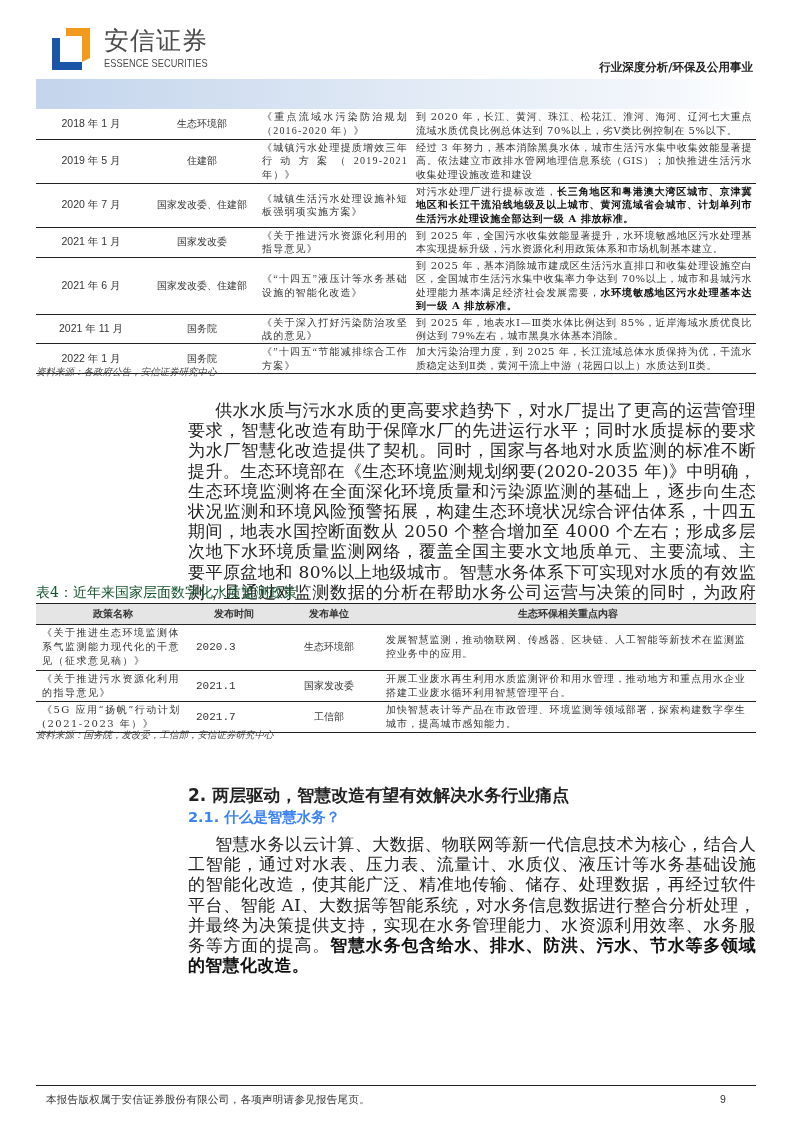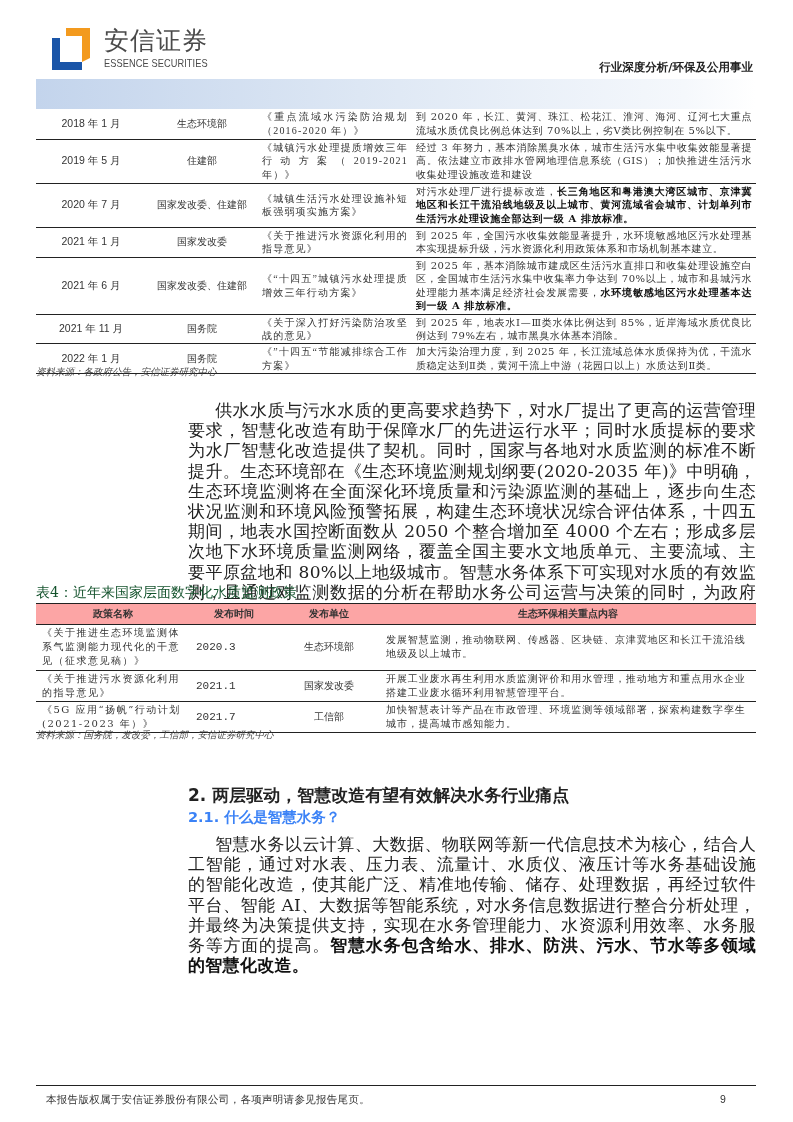--- a/index.html
+++ b/index.html
@@ -26,21 +26,21 @@
   .t1 td.c4 { text-align: justify; letter-spacing: 0.6px; }
   b, .bold { font-weight: bold; color: #111; }
 
   .source { position: absolute; left: 36px; font-size: 9.5px; font-style: italic; color: #444; font-family: Liberation Serif, serif; }
 
   .para { position: absolute; left: 188px; width: 568px; font-size: 17px; line-height: 20.2px; color: #222; text-align: justify; letter-spacing: 0.3px; }
   .para .indent { display: inline-block; width: 27px; }
 
   .t2-title { position: absolute; left: 36px; top: 584px; font-size: 14px; font-weight: normal; color: #14532d; }
   .t2 { position: absolute; left: 36px; top: 603px; width: 720px; font-size: 10px; color: #333; }
-  .t2 th { background: #fca5a5; font-size: 10px; font-weight: bold; height: 20px; border-top: 1.5px solid #222; border-bottom: 1.5px solid #222; padding: 0 4px; }
+  .t2 th { background: #e5e5e5; font-size: 10px; font-weight: bold; height: 20px; border-top: 1.5px solid #222; border-bottom: 1.5px solid #222; padding: 0 4px; }
   .t2 td { padding: 1px 6px; line-height: 14.2px; vertical-align: middle; }
   .t2 tbody tr { border-bottom: 1.5px solid #222; }
   .t2 td.p1 { width: 142px; letter-spacing: 1.5px; }
   .t2 td.p2 { width: 76px; font-family: Liberation Mono, monospace; font-size: 11px; }
   .t2 td.p3 { width: 90px; text-align: center; }
   .t2 td.p4 { letter-spacing: 0.9px; }
 
   .h1 { position: absolute; left: 188px; top: 784px; font-size: 17px; font-weight: bold; color: #222; font-family: "DejaVu Sans", sans-serif; text-align: right; }
   .h2 { position: absolute; left: 188px; top: 808px; font-size: 14.5px; font-weight: bold; color: #3b82f6; font-family: "DejaVu Sans", sans-serif; }
 
@@ -84,21 +84,21 @@
     </tr>
     <tr style="height:30px">
       <td class="c1">2021 年 1 月</td>
       <td class="c2">国家发改委</td>
       <td class="c3">《关于推进污水资源化利用的指导意见》</td>
       <td class="c4"><span>到 2025 年，全国污水收集效能显著提升，水环境敏感地区污水处理基本实现提标升级，污水资源化利用政策体系和市场机制基本建立。</span><b></b></td>
     </tr>
     <tr style="height:57px">
       <td class="c1">2021 年 6 月</td>
       <td class="c2">国家发改委、住建部</td>
-      <td class="c3">《“十四五”城镇污水处理提质增效三年行动方案》</td>
+      <td class="c3">《“十四五”液压计等水务基础设施的智能化改造》</td>
       <td class="c4"><span>到 2025 年，基本消除城市建成区生活污水直排口和收集处理设施空白区，全国城市生活污水集中收集率力争达到 70%以上，城市和县城污水处理能力基本满足经济社会发展需要，</span><b>水环境敏感地区污水处理基本达到一级 A 排放标准。</b></td>
     </tr>
     <tr style="height:29px">
       <td class="c1">2021 年 11 月</td>
       <td class="c2">国务院</td>
       <td class="c3">《关于深入打好污染防治攻坚战的意见》</td>
       <td class="c4"><span>到 2025 年，地表水Ⅰ—Ⅲ类水体比例达到 85%，近岸海域水质优良比例达到 79%左右，城市黑臭水体基本消除。</span><b></b></td>
     </tr>
     <tr style="height:29px">
       <td class="c1">2022 年 1 月</td>
@@ -120,21 +120,21 @@
       <th>发布时间</th>
       <th>发布单位</th>
       <th>生态环保相关重点内容</th>
     </tr>
   </thead>
   <tbody>
     <tr style="height:44px">
       <td class="p1">《关于推进生态环境监测体系气监测能力现代化的干意见（征求意见稿）》</td>
       <td class="p2">2020.3</td>
       <td class="p3">生态环境部</td>
-      <td class="p4">发展智慧监测，推动物联网、传感器、区块链、京津冀地区和长江干流沿线地级及以上城市。</td>
+      <td class="p4">发展智慧监测，推动物联网、传感器、区块链、人工智能等新技术在监测监控业务中的应用。</td>
     </tr>
     <tr style="height:30px">
       <td class="p1">《关于推进污水资源化利用的指导意见》</td>
       <td class="p2">2021.1</td>
       <td class="p3">国家发改委</td>
       <td class="p4">开展工业废水再生利用水质监测评价和用水管理，推动地方和重点用水企业搭建工业废水循环利用智慧管理平台。</td>
     </tr>
     <tr style="height:30px">
       <td class="p1">《5G 应用“扬帆”行动计划(2021-2023 年）》</td>
       <td class="p2">2021.7</td>

